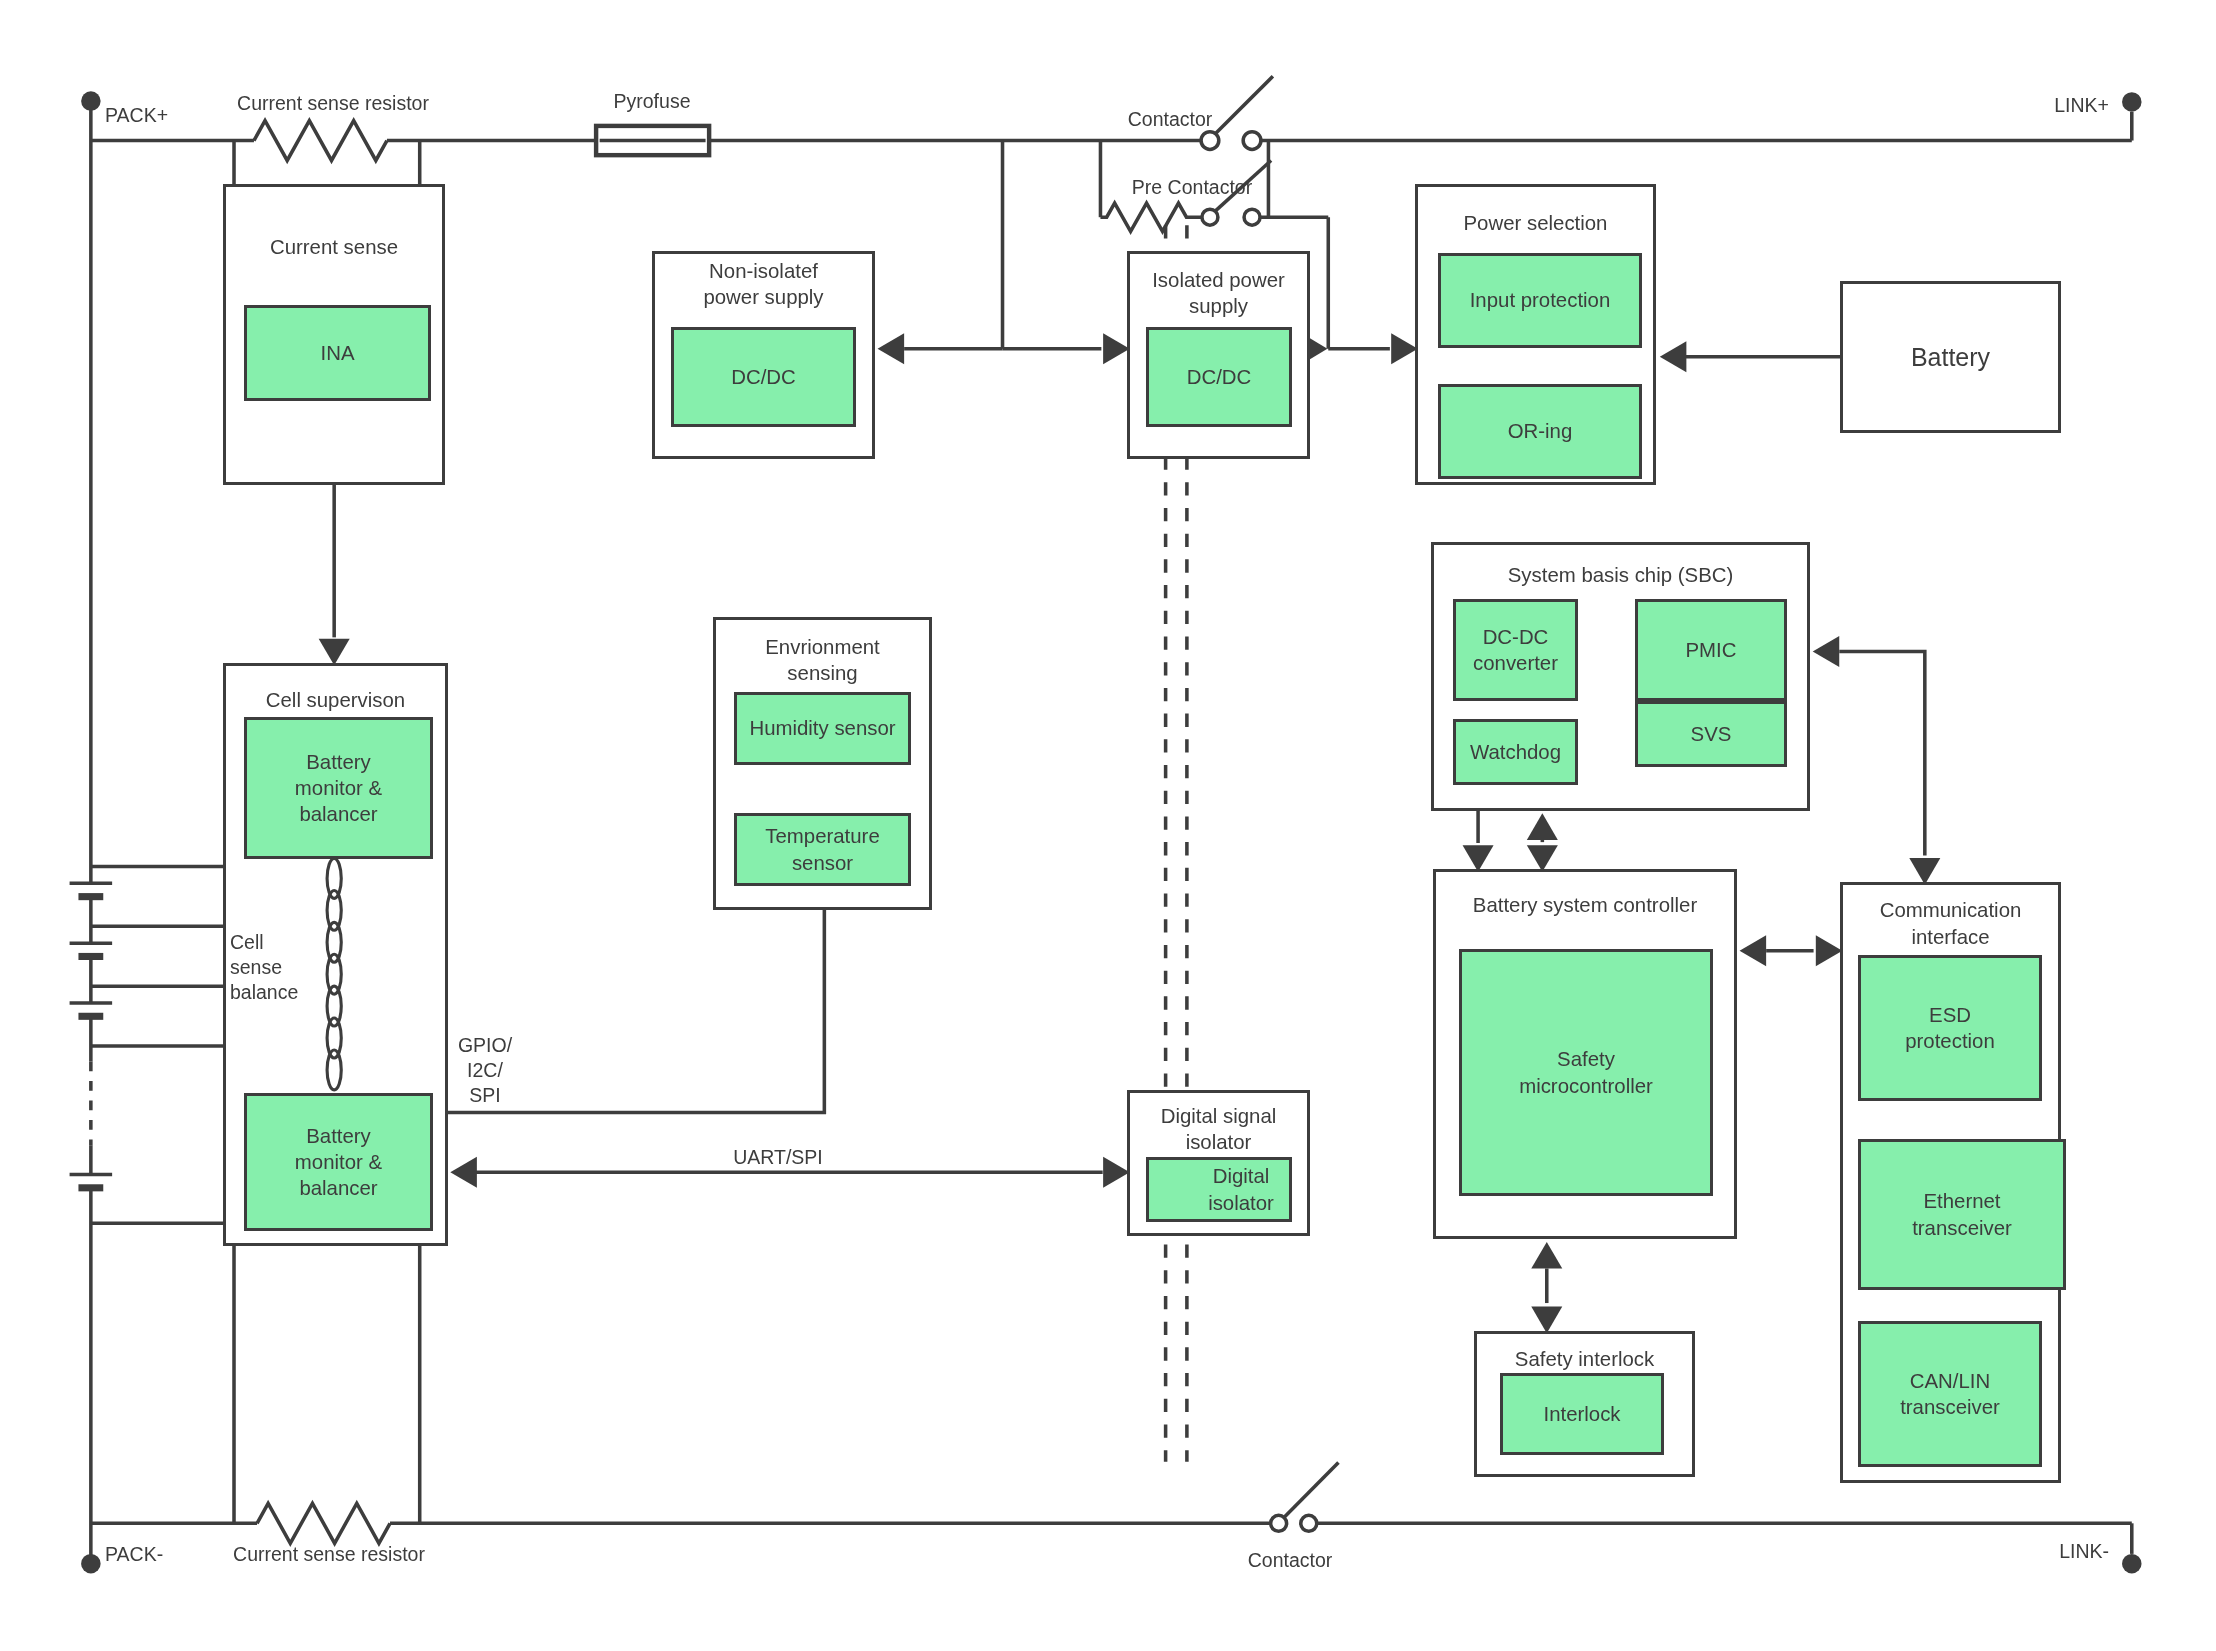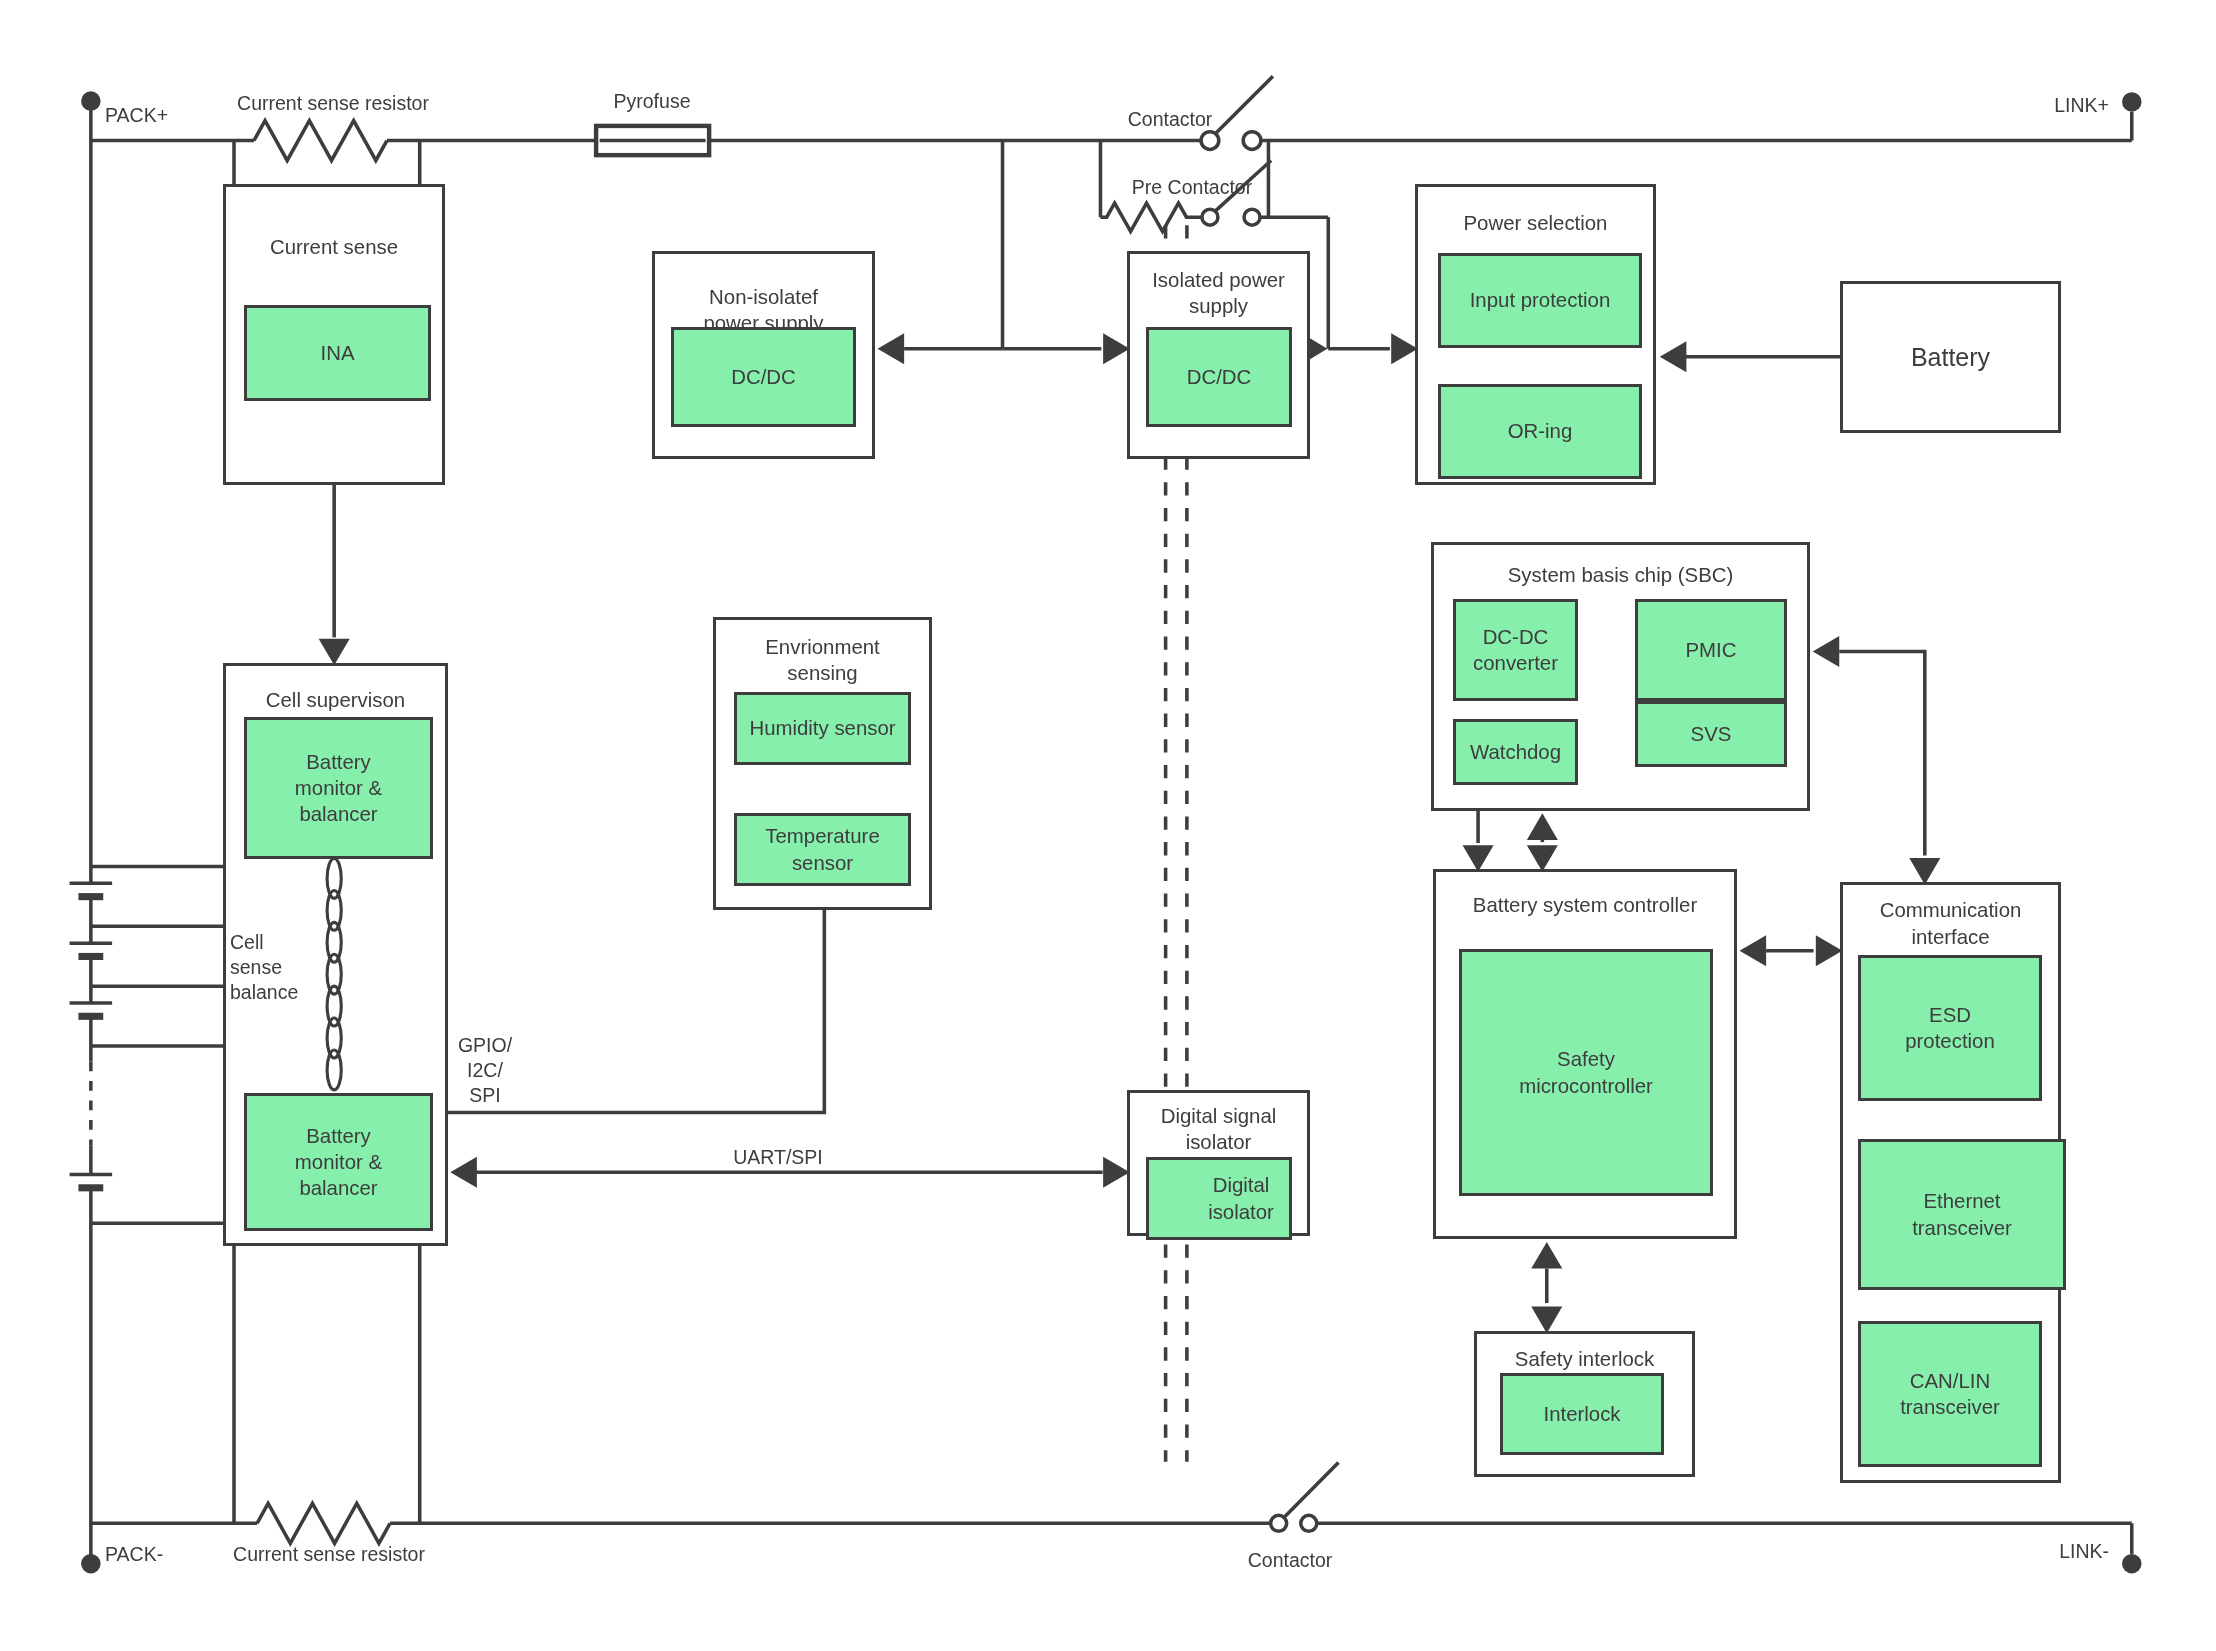--- a/index.html
+++ b/index.html
@@ -183,21 +183,21 @@
 </div>
 <div class="inner" style="left:734px;top:692px;width:177px;height:73px;text-align:center;">
   <span>Humidity sensor</span>
 </div>
 <div class="inner" style="left:734px;top:813px;width:177px;height:73px;">
   <span>Temperature
 sensor</span>
 </div>
 
 <div class="box" style="left:652px;top:251px;width:223px;height:208px;">
-  <span class="title" style="margin-top:30px;">Non-isolatef
+  <span class="title" style="margin-top:4px;">Non-isolatef
 power supply</span>
 </div>
 <div class="inner" style="left:671px;top:327px;width:185px;height:100px;">
   <span>DC/DC</span>
 </div>
 
 <div class="box" style="left:1127px;top:251px;width:183px;height:208px;">
   <span class="title" style="margin-top:13.3px;">Isolated power
 supply</span>
 </div>
@@ -265,21 +265,21 @@
   <span class="title" style="margin-top:11.5px;">Safety interlock</span>
 </div>
 <div class="inner" style="left:1500px;top:1373px;width:164px;height:82px;align-items:center;">
   <span>Interlock</span>
 </div>
 
 <div class="box" style="left:1127px;top:1090px;width:183px;height:146px;">
   <span class="title" style="margin-top:9.8px;">Digital signal
 isolator</span>
 </div>
-<div class="inner" style="left:1146px;top:1157px;width:146px;height:83px;padding-left:44px;">
+<div class="inner" style="left:1146px;top:1157px;width:146px;height:65px;padding-left:44px;">
   <span>Digital isolator</span>
 </div>
 
 <svg class="layer" viewBox="0 0 5000 3725" fill="none" stroke="#3d3d3d" stroke-width="7">
   <g>
     <ellipse cx="754" cy="1982" rx="16" ry="45"></ellipse>
     <ellipse cx="754" cy="2054" rx="16" ry="45"></ellipse>
     <ellipse cx="754" cy="2126" rx="16" ry="45"></ellipse>
     <ellipse cx="754" cy="2198" rx="16" ry="45"></ellipse>
     <ellipse cx="754" cy="2270" rx="16" ry="45"></ellipse>

